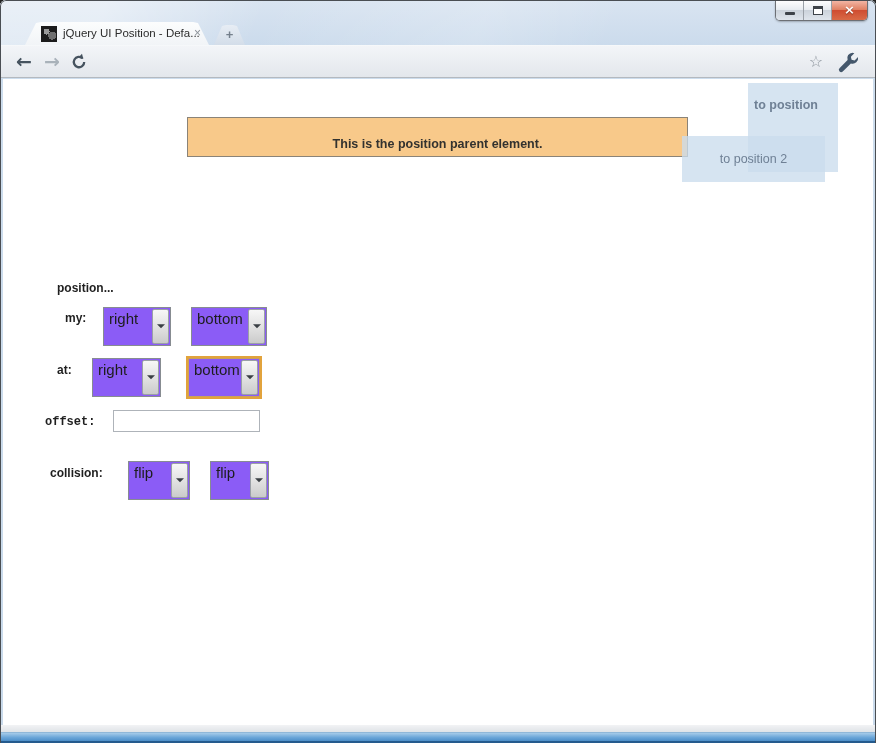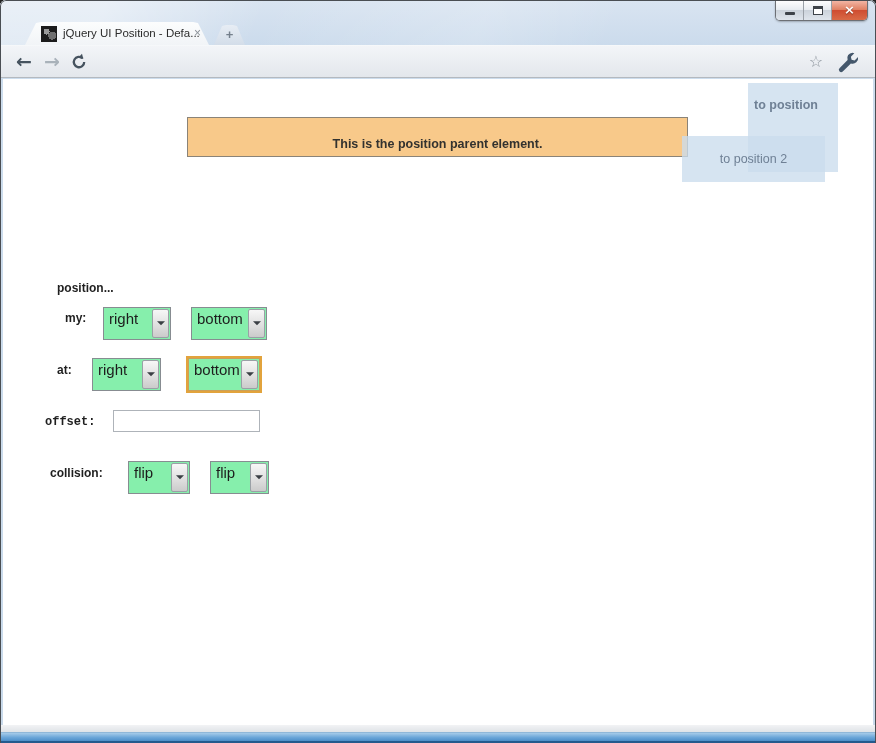--- a/index.html
+++ b/index.html
@@ -64,21 +64,21 @@
   .wrench-btn { position:absolute; right:12px; top:5px; width:26px; height:24px; }
   
   .content { position:absolute; left:3px; right:3px; top:79px; bottom:18px; background:#fff; z-index:4; }
   .parent-box { position:absolute; left:184px; top:38px; width:501px; height:40px;
     background:#f8c98a; border:1px solid #8a8378; text-align:center;
     font:600 12.5px/53px "Liberation Sans",sans-serif; color:#33322f; z-index:1; }
   .pos-box { position:absolute; background:rgba(203,220,237,0.78); color:#6f8095; font-size:12.5px; }
   .pos-box-1 { left:745px; top:4px; width:90px; height:89px; text-align:center; padding:15px 14px 0 0; z-index:2;font-weight:bold; }
   .pos-box-2 { left:679px; top:57px; width:143px; height:46px; display:flex; align-items:center; justify-content:center; z-index:3; }
   .form-label { position:absolute; font:bold 12px "Liberation Sans",sans-serif; color:#1f1f1f; }
-  .sel { position:absolute; height:33px; background:#86efac; border:1px solid #878c91; font-size:15px; color:#1d1d1d; }
+  .sel { position:absolute; height:39px; background:#8b5cf6; border:1px solid #878c91; font-size:15px; color:#1d1d1d; }
   .sel .txt { position:absolute; left:5px; top:2px; white-space:nowrap; }
   .sel .btn { position:absolute; right:1px; top:1px; bottom:1px; width:17px;
     background:linear-gradient(180deg,#f7f7f7 0,#dedede 60%,#cbcbcb 100%);
     border:1px solid #9aa0a6; border-radius:2px; }
   .sel .btn::after { content:""; position:absolute; left:50%; top:50%;
     transform:translate(-50%,-35%); border:4px solid transparent; border-top-color:#3a3f44; }
   .sel.focused { outline:2px solid #e2a33c; border-color:#caa05a; }
   .text-input { position:absolute; left:110px; top:331px; width:147px; height:22px;
     border:1px solid #aeb3b9; background:#fff; font-size:14px; padding:0 4px; }
   .instructions { position:absolute; left:13px; top:497px; font-size:15px; color:#1b1b1b; line-height:22px; }

